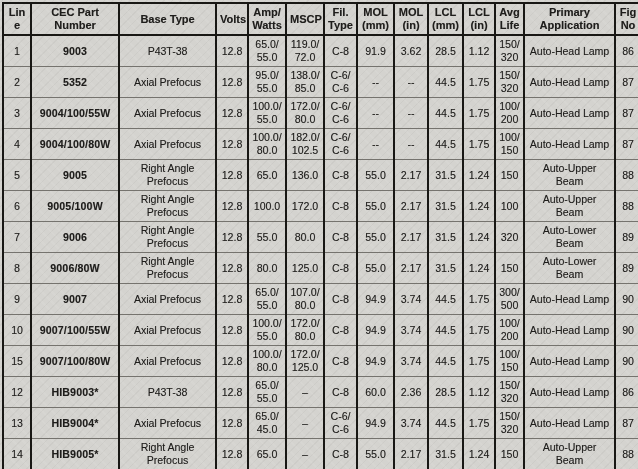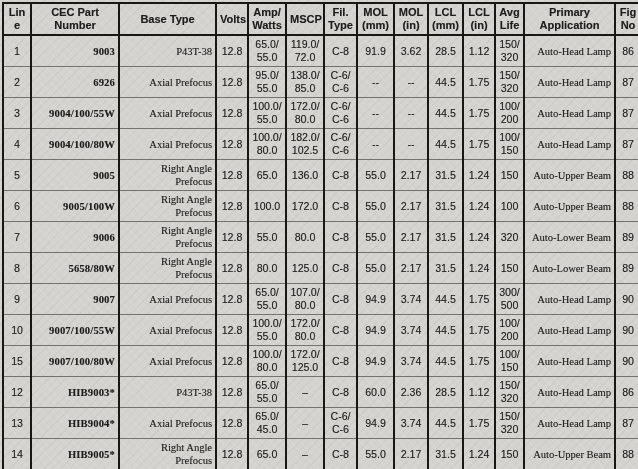--- a/index.html
+++ b/index.html
@@ -36,21 +36,21 @@
     text-align:center;vertical-align:middle;
     white-space:pre-line;
     overflow:hidden;
     text-shadow:0.3px 0.3px 0 rgba(25,24,22,.35);
   }
   thead th{
     font-weight:700;font-size:11px;
     border-bottom:2px solid var(--line-strong);
     border-top:2px solid var(--line-strong);
   }
-  td.al,th.al{text-align:right;font-family:Liberation Serif, serif;}
+  td.al,th.al{text-align:center;}
   td.part{font-weight:700;letter-spacing:.2px;}
   
   col.c-part{}
 </style>
 </head>
 <body>
 
 <div class="page">
   <table class="spec">
     <colgroup>
@@ -111,21 +111,21 @@
     <td>3.62</td>
     <td>28.5</td>
     <td>1.12</td>
     <td>150/
 320</td>
     <td class="al">Auto-Head Lamp</td>
     <td>86</td>
   </tr>
         <tr>
     <td>2</td>
-    <td class="al part">6926</td>
+    <td class="al part">5352</td>
     <td class="al">Axial Prefocus</td>
     <td>12.8</td>
     <td>95.0/
 55.0</td>
     <td>138.0/
 85.0</td>
     <td>C-6/
 C-6</td>
     <td>--</td>
     <td>--</td>
@@ -219,21 +219,21 @@
     <td>55.0</td>
     <td>2.17</td>
     <td>31.5</td>
     <td>1.24</td>
     <td>320</td>
     <td class="al">Auto-Lower Beam</td>
     <td>89</td>
   </tr>
         <tr>
     <td>8</td>
-    <td class="al part">5658/80W</td>
+    <td class="al part">9006/80W</td>
     <td class="al">Right Angle Prefocus</td>
     <td>12.8</td>
     <td>80.0</td>
     <td>125.0</td>
     <td>C-8</td>
     <td>55.0</td>
     <td>2.17</td>
     <td>31.5</td>
     <td>1.24</td>
     <td>150</td>

